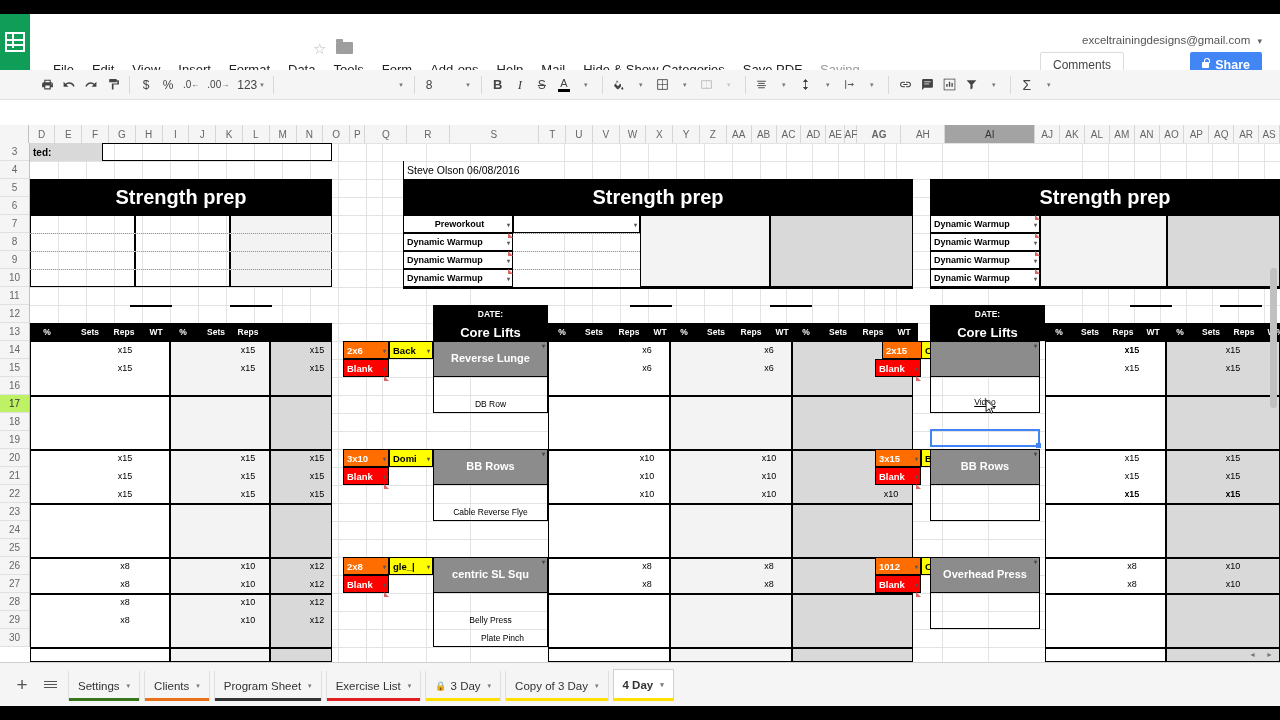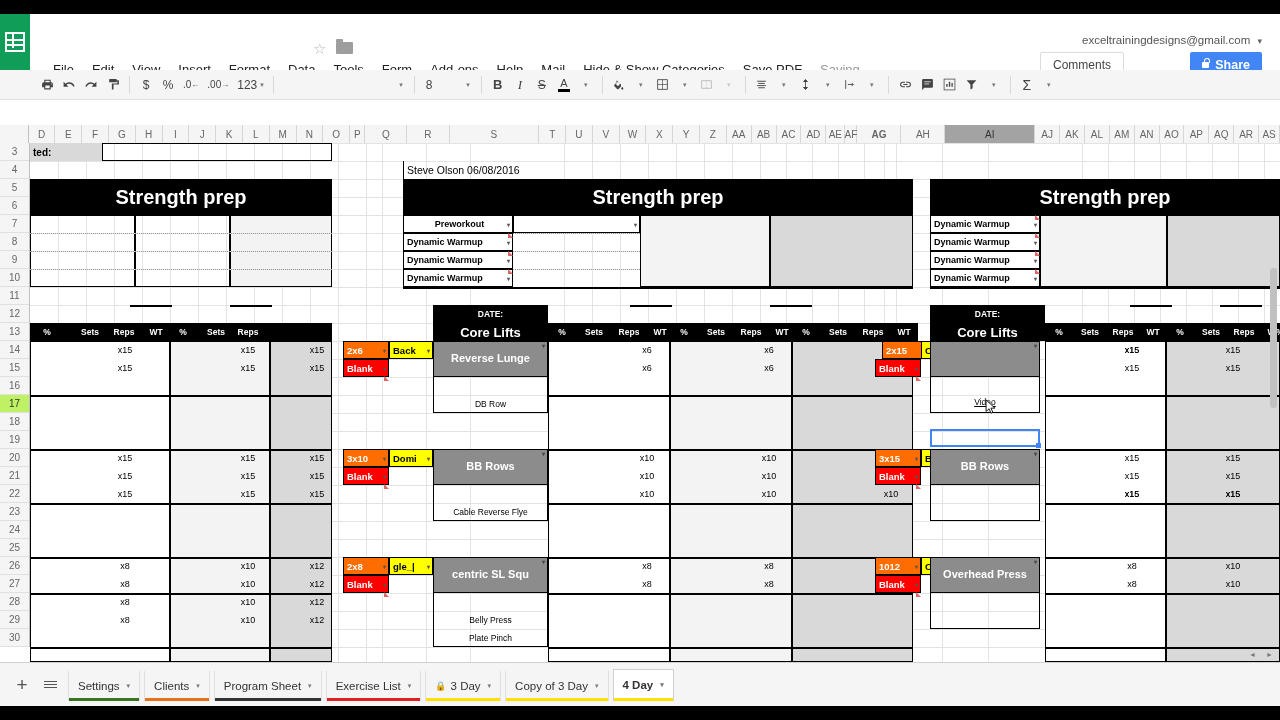--- a/index.html
+++ b/index.html
@@ -663,21 +663,21 @@
             <span>centric SL Squ</span>
                  <span class="ar" style="position:absolute;right:2px;top:1px;font-size:6px;color:#444">▾</span>
           </div>
           <div class="val" style="left: 600px; top: 414px; width: 34px; height: 18px;">x8</div>
           <div class="val" style="left: 722px; top: 414px; width: 34px; height: 18px;">x8</div>
           <div class="val" style="left: 844px; top: 414px; width: 34px; height: 18px;">x8</div>
           <div class="val" style="left: 600px; top: 432px; width: 34px; height: 18px;">x8</div>
           <div class="val" style="left: 722px; top: 432px; width: 34px; height: 18px;">x8</div>
           <div class="val" style="left: 844px; top: 432px; width: 34px; height: 18px;">x8</div>
           <div class="sub" style="left: 403px; top: 468px; width: 115px; height: 18px;">Belly Press</div>
-          <div class="sub" style="left: 403px; top: 486px; width: 115px; height: 18px;">Plate Pinch</div>
+          <div class="sub" style="left: 415px; top: 486px; width: 115px; height: 18px;">Plate Pinch</div>
           <div class="box" style="left: 403px; top: 414px; width: 115px; height: 90px;"></div>
         </div>
 
       <div class="blk hdr-black title-strength" style="left:900px;top:36px;width:350px;height:36px;display:flex;align-items:center;justify-content:center;">Strength prep</div>
 
       <div class="dd dd-plain" style="left:900px;top:72px;width:110px;height:18px;">
         <span>Dynamic Warmup</span>
         <span class="ar">▾</span>
         <span class="cmt-r" style="right:-1px;top:-1px;"></span>
       </div>

